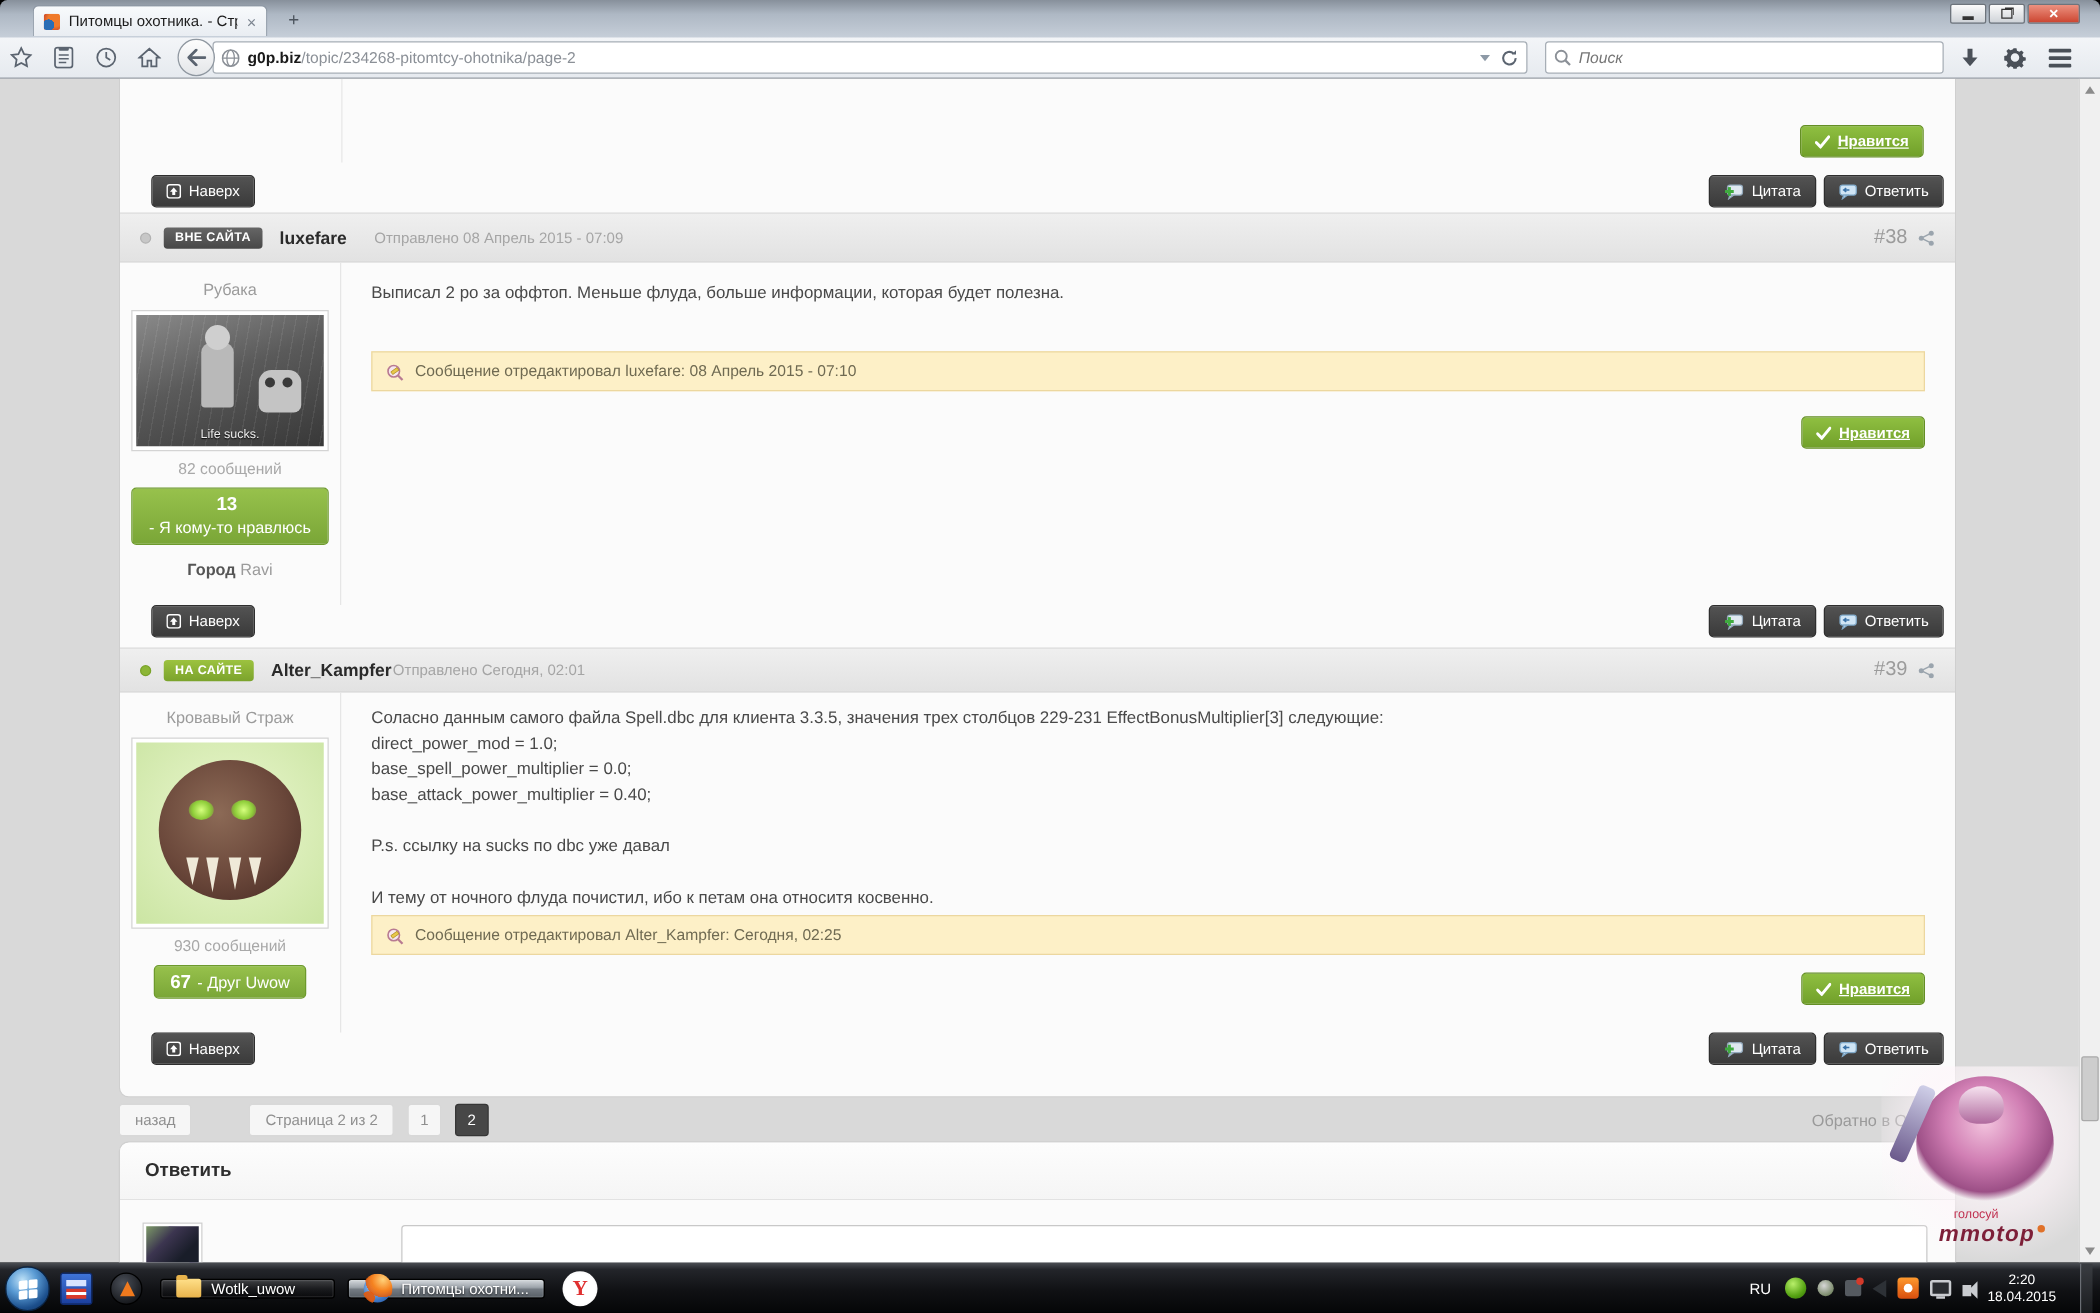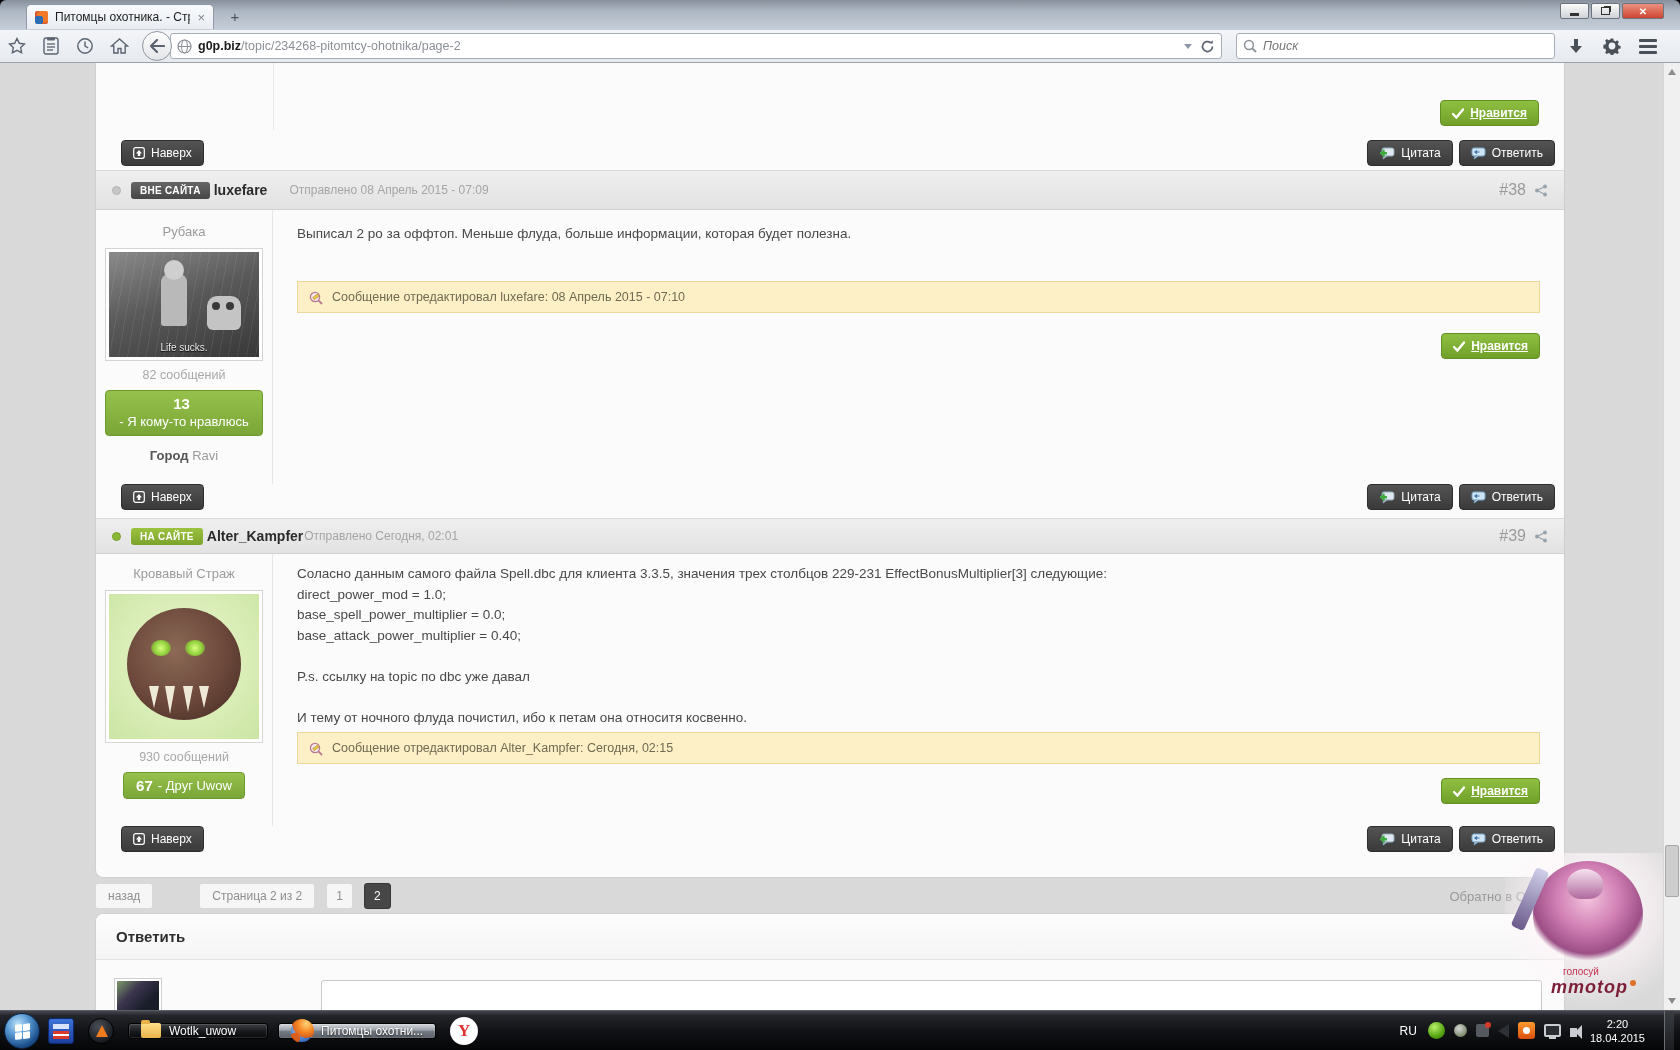--- a/index.html
+++ b/index.html
@@ -73,21 +73,21 @@
   .row-right { position:absolute; right:9px; top:0; display:flex; gap:6px; }
 
   .post-header { position:absolute; left:0; width:100%; display:flex; align-items:center;
                  background:linear-gradient(180deg,#efefef,#e2e2e2);
                  border-top:1px solid #d9d9d9; border-bottom:1px solid #d2d2d2; padding:0 16px; }
   .hdr-38 { top:107px; height:40px; } .hdr-39 { top:455px; height:36px; }
   .status-dot { width:9px; height:9px; border-radius:50%; margin-right:10px; }
   .dot-off { background:#c7c7c7; border:1px solid #b2b2b2; }
   .dot-on  { background:#8cb636; border:1px solid #7aa32a; }
   .status-badge { font-size:10px; font-weight:bold; color:#fff; letter-spacing:.3px;
-                  padding:3px 9px; border-radius:3px; margin-right:4px; }
+                  padding:3px 9px; border-radius:3px; margin-right:14px; }
   .badge-off { background:linear-gradient(180deg,#666,#474747); }
   .badge-on  { background:linear-gradient(180deg,#9cc23f,#7ba32c); }
   .author { font-size:14px; font-weight:bold; color:#2a2a2a; }
   .posted { font-size:12px; color:#a5a5a5; margin-left:22px; }
   .posted.tight { margin-left:1px; }
   .hdr-right { margin-left:auto; display:flex; align-items:center; gap:8px; }
   .post-num { font-size:16px; color:#9b9b9b; }
 
   .post-body { position:absolute; left:0; width:100%; display:flex; }
   .body-38 { top:147px; height:274px; } .body-39 { top:491px; height:272px; }
@@ -493,30 +493,30 @@
           <span class="rep-val">67</span>
           <span>- Друг Uwow</span>
         </div>
       </div>
       <div class="content" style="padding-top:10px">
         <div class="bl">Соласно данным самого файла Spell.dbc для клиента 3.3.5, значения трех столбцов 229-231 EffectBonusMultiplier[3] следующие:</div>
         <div class="bl">direct_power_mod = 1.0;</div>
         <div class="bl">base_spell_power_multiplier = 0.0;</div>
         <div class="bl">base_attack_power_multiplier = 0.40;</div>
         <div class="bl"></div>
-        <div class="bl">P.s. ссылку на topic по dbc уже давал</div>
+        <div class="bl">P.s. ссылку на sucks по dbc уже давал</div>
         <div class="bl"></div>
         <div class="bl">И тему от ночного флуда почистил, ибо к петам она относитя косвенно.</div>
         <div class="edit-note en-39">
           <svg width="16" height="15" viewBox="0 0 16 15">
               <circle cx="7" cy="7" r="4.6" fill="#f6e7ee" stroke="#b87a92" stroke-width="1.3"></circle>
               <line x1="10.4" y1="10.4" x2="14" y2="14" stroke="#b87a92" stroke-width="1.8"></line>
               <rect x="5" y="5.5" width="6" height="2.6" transform="rotate(-35 8 7)" fill="#e8c84a" stroke="#b09022" stroke-width="0.6"></rect>
             </svg>
-          <span>Сообщение отредактировал Alter_Kampfer: Сегодня, 02:15</span>
+          <span>Сообщение отредактировал Alter_Kampfer: Сегодня, 02:25</span>
         </div>
         <div class="content-like cl-39">
           <button class="btn-like">
             <svg width="12" height="11" viewBox="0 0 12 11">
                 <path d="M1 6l3.4 3.5L11 1.5" fill="none" stroke="#fff" stroke-width="2.4" stroke-linecap="round"></path>
               </svg>
             <span>Нравится</span>
           </button>
         </div>
       </div>

